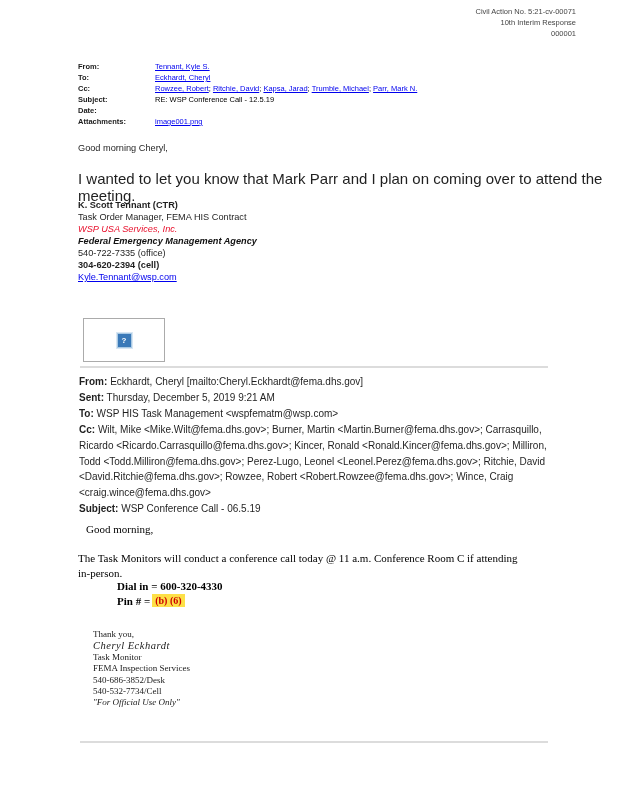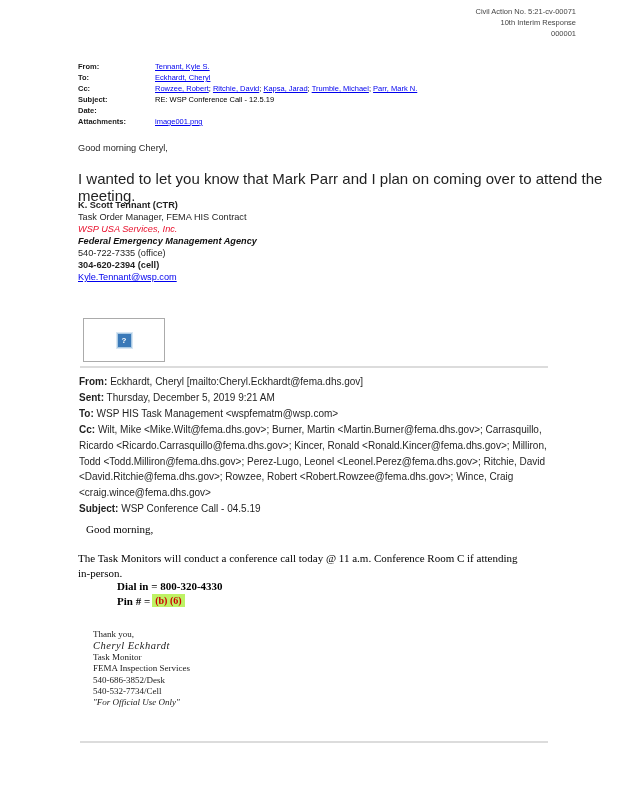--- a/index.html
+++ b/index.html
@@ -106,29 +106,29 @@
   <div class="broken-img-icon">?</div>
 </div>
 
 <div class="abs rule rule1"></div>
 
 <div class="abs quoted-header">
   <p><span class="qh-label">From:</span> <span>Eckhardt, Cheryl [mailto:Cheryl.Eckhardt@fema.dhs.gov]</span></p>
   <p><span class="qh-label">Sent:</span> <span>Thursday, December 5, 2019 9:21 AM</span></p>
   <p><span class="qh-label">To:</span> <span>WSP HIS Task Management &lt;wspfematm@wsp.com&gt;</span></p>
   <p><span class="qh-label">Cc:</span> <span>Wilt, Mike &lt;Mike.Wilt@fema.dhs.gov&gt;; Burner, Martin &lt;Martin.Burner@fema.dhs.gov&gt;; Carrasquillo, Ricardo &lt;Ricardo.Carrasquillo@fema.dhs.gov&gt;; Kincer, Ronald &lt;Ronald.Kincer@fema.dhs.gov&gt;; Milliron, Todd &lt;Todd.Milliron@fema.dhs.gov&gt;; Perez-Lugo, Leonel &lt;Leonel.Perez@fema.dhs.gov&gt;; Ritchie, David &lt;David.Ritchie@fema.dhs.gov&gt;; Rowzee, Robert &lt;Robert.Rowzee@fema.dhs.gov&gt;; Wince, Craig &lt;craig.wince@fema.dhs.gov&gt;</span></p>
-  <p><span class="qh-label">Subject:</span> <span>WSP Conference Call - 04.5.19</span></p>
+  <p><span class="qh-label">Subject:</span> <span>WSP Conference Call - 06.5.19</span></p>
 </div>
 
 <div class="abs serif quoted-greeting">Good morning,</div>
 <div class="abs serif quoted-para">The Task Monitors will conduct a conference call today @ 11 a.m. Conference Room C if attending in-person.</div>
-<div class="abs serif dial-line">Dial in = 800-320-4330</div>
+<div class="abs serif dial-line">Dial in = 600-320-4330</div>
 <div class="abs serif pin-line">
   <span>Pin # =</span>
-  <span class="redaction" style="color: rgb(204, 0, 0); background: #bef264;">(b) (6)</span>
+  <span class="redaction" style="color: rgb(204, 0, 0); background: #fde047;">(b) (6)</span>
 </div>
 
 <div class="abs serif sig2">
   <div>Thank you,</div>
   <div class="script-name">Cheryl Eckhardt</div>
   <div>Task Monitor</div>
   <div>FEMA Inspection Services</div>
   <div>540-686-3852/Desk</div>
   <div>540-532-7734/Cell</div>
   <div class="fouo">"For Official Use Only"</div>

